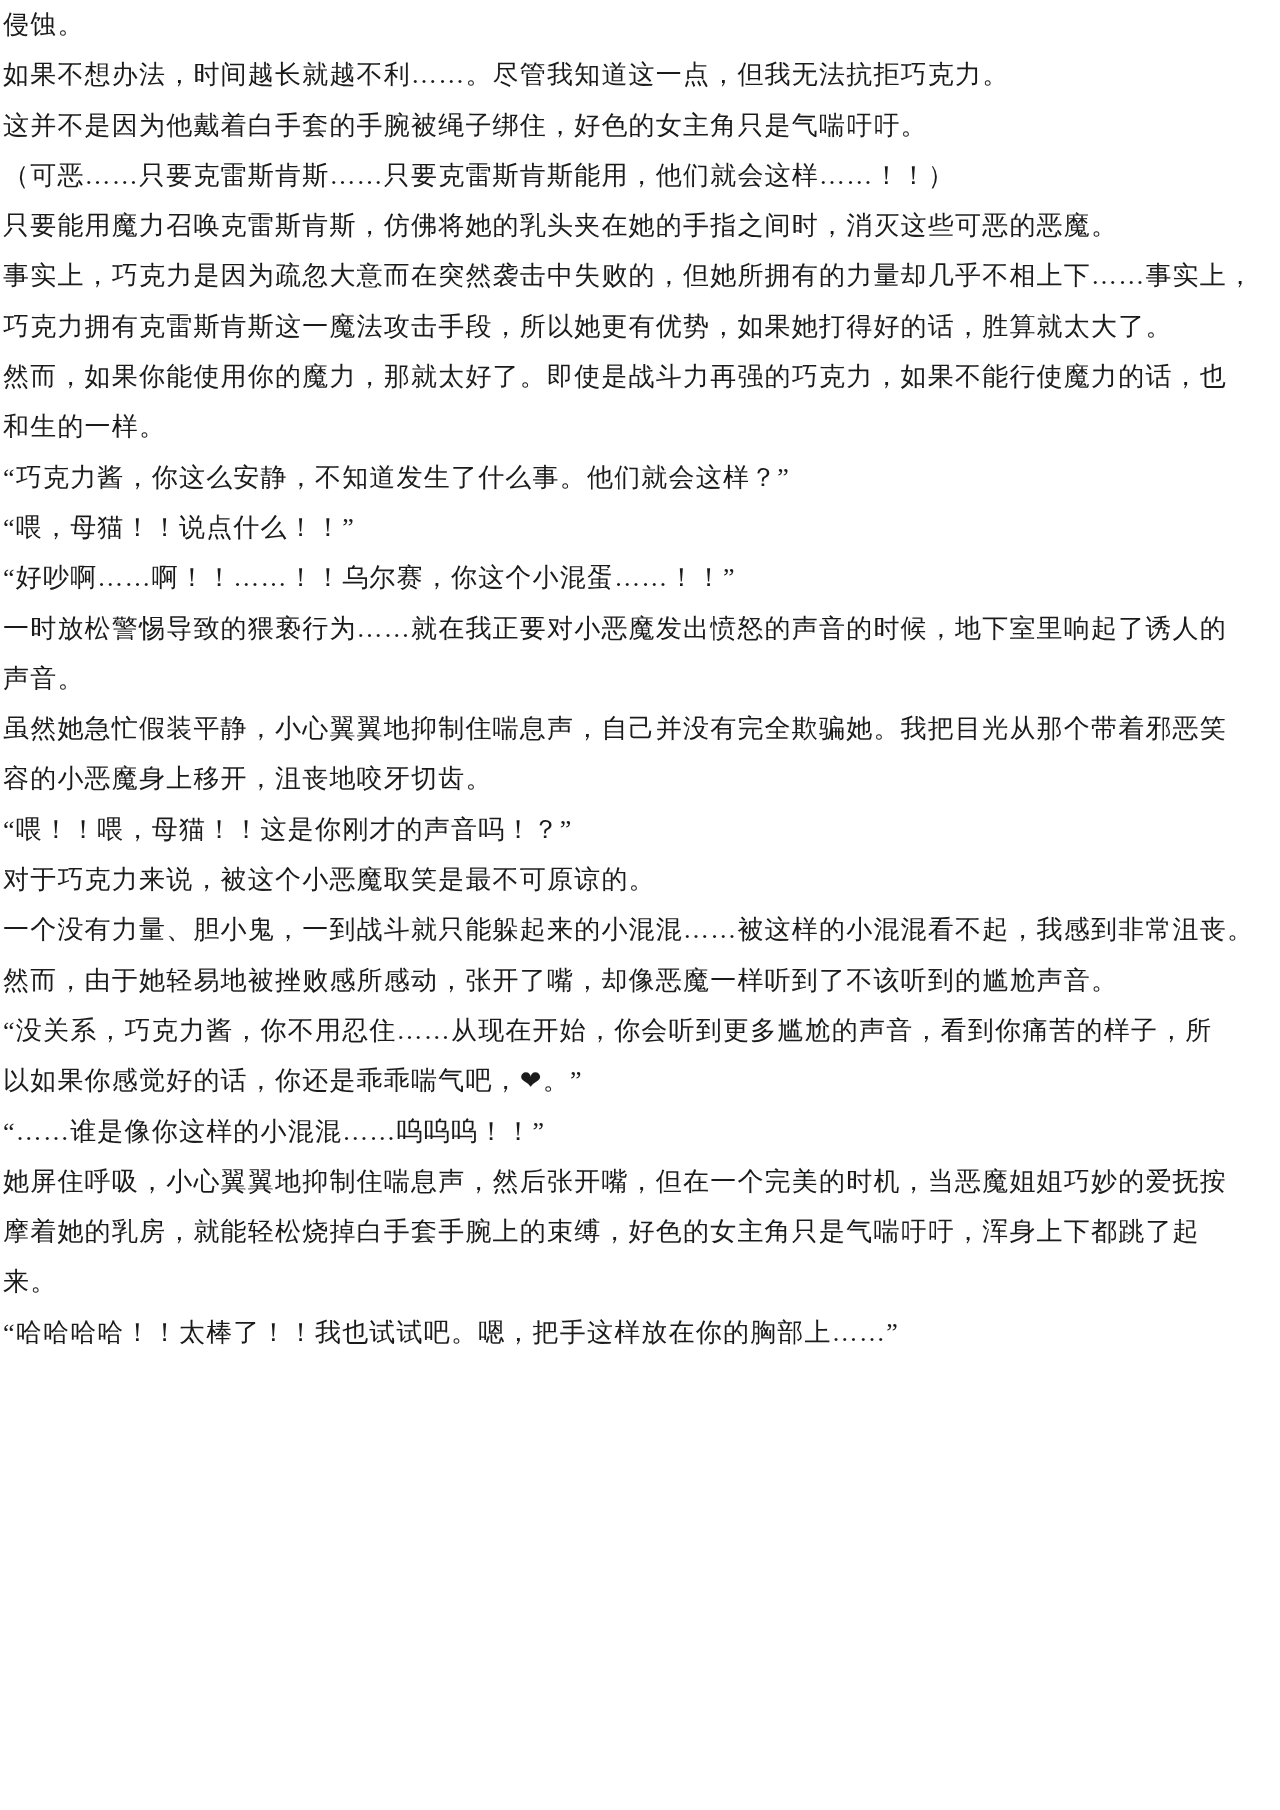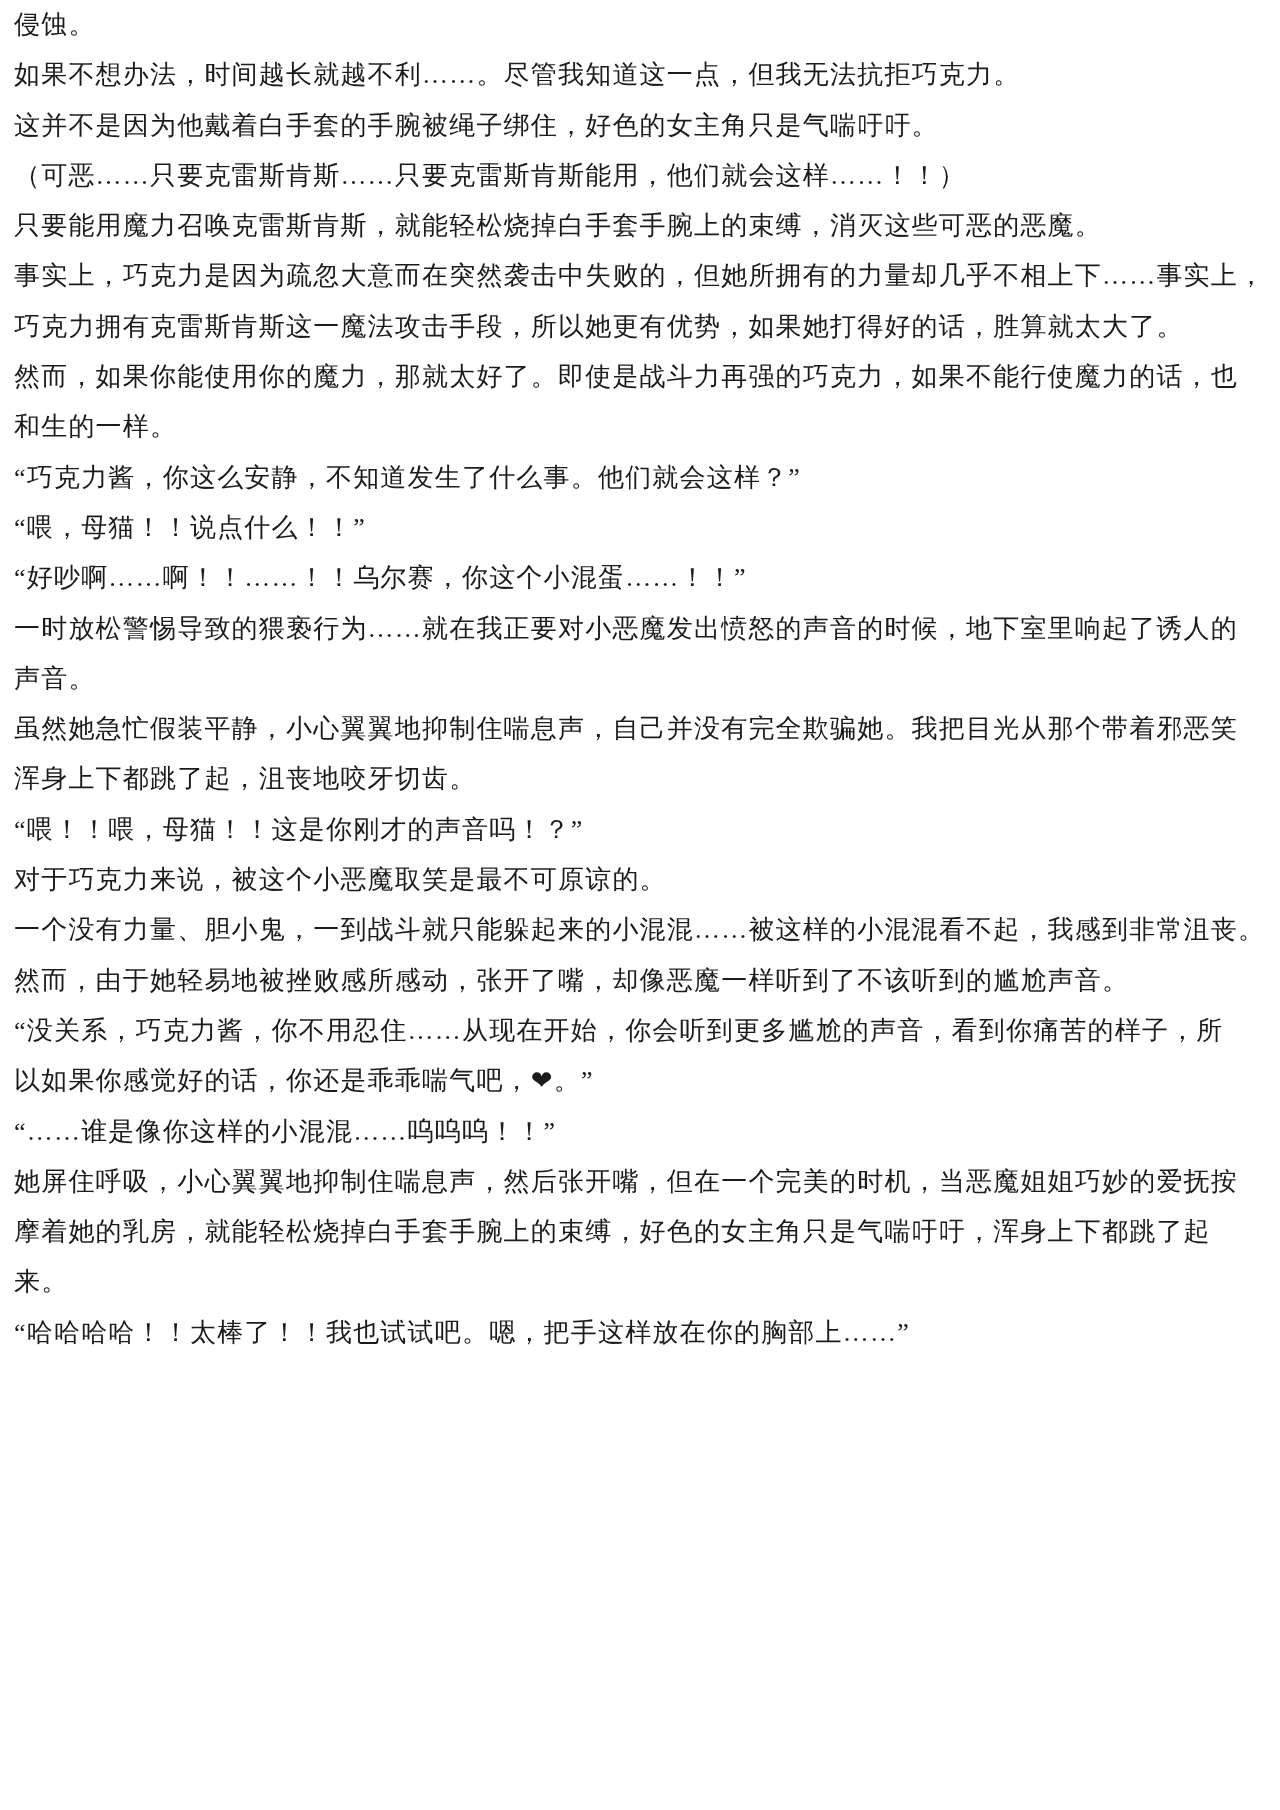--- a/index.html
+++ b/index.html
@@ -12,21 +12,21 @@
     height: 1810px;
     overflow: hidden;
     font-family: "Liberation Serif", "DejaVu Serif", serif;
   }
   .page {
     position: relative;
     width: 1248px;
     height: 1810px;
     background: #ffffff;
     box-sizing: border-box;
-    padding: 0 10px 0 14px;
+    padding: 0 10px 0 3px;
   }
   .text-block {
     width: 1122px;
   }
   .line {
     font-size: 26px;
     line-height: 50.3px;
     letter-spacing: 1.2px;
     color: #1b1b1b;
     white-space: nowrap;
@@ -36,32 +36,32 @@
 </style>
 </head>
 <body>
 
 <div class="page">
   <div class="text-block">
     <div class="line">侵蚀。</div>
     <div class="line">如果不想办法，时间越长就越不利……。尽管我知道这一点，但我无法抗拒巧克力。</div>
     <div class="line">这并不是因为他戴着白手套的手腕被绳子绑住，好色的女主角只是气喘吁吁。</div>
     <div class="line">（可恶……只要克雷斯肯斯……只要克雷斯肯斯能用，他们就会这样……！！）</div>
-    <div class="line">只要能用魔力召唤克雷斯肯斯，就能轻松烧掉白手套手腕上的束缚，消灭这些可恶的恶魔。</div>
+    <div class="line">只要能用魔力召唤克雷斯肯斯，仿佛将她的乳头夹在她的手指之间时，消灭这些可恶的恶魔。</div>
     <div class="line">事实上，巧克力是因为疏忽大意而在突然袭击中失败的，但她所拥有的力量却几乎不相上下……事实上，</div>
     <div class="line">巧克力拥有克雷斯肯斯这一魔法攻击手段，所以她更有优势，如果她打得好的话，胜算就太大了。</div>
     <div class="line">然而，如果你能使用你的魔力，那就太好了。即使是战斗力再强的巧克力，如果不能行使魔力的话，也</div>
     <div class="line">和生的一样。</div>
     <div class="line">“巧克力酱，你这么安静，不知道发生了什么事。他们就会这样？”</div>
     <div class="line">“喂，母猫！！说点什么！！”</div>
     <div class="line">“好吵啊……啊！！……！！乌尔赛，你这个小混蛋……！！”</div>
     <div class="line">一时放松警惕导致的猥亵行为……就在我正要对小恶魔发出愤怒的声音的时候，地下室里响起了诱人的</div>
     <div class="line">声音。</div>
     <div class="line">虽然她急忙假装平静，小心翼翼地抑制住喘息声，自己并没有完全欺骗她。我把目光从那个带着邪恶笑</div>
-    <div class="line">浑身上下都跳了起，沮丧地咬牙切齿。</div>
+    <div class="line">容的小恶魔身上移开，沮丧地咬牙切齿。</div>
     <div class="line">“喂！！喂，母猫！！这是你刚才的声音吗！？”</div>
     <div class="line">对于巧克力来说，被这个小恶魔取笑是最不可原谅的。</div>
     <div class="line">一个没有力量、胆小鬼，一到战斗就只能躲起来的小混混……被这样的小混混看不起，我感到非常沮丧。</div>
     <div class="line">然而，由于她轻易地被挫败感所感动，张开了嘴，却像恶魔一样听到了不该听到的尴尬声音。</div>
     <div class="line">“没关系，巧克力酱，你不用忍住……从现在开始，你会听到更多尴尬的声音，看到你痛苦的样子，所</div>
     <div class="line">以如果你感觉好的话，你还是乖乖喘气吧，❤。”</div>
     <div class="line">“……谁是像你这样的小混混……呜呜呜！！”</div>
     <div class="line">她屏住呼吸，小心翼翼地抑制住喘息声，然后张开嘴，但在一个完美的时机，当恶魔姐姐巧妙的爱抚按</div>
     <div class="line">摩着她的乳房，就能轻松烧掉白手套手腕上的束缚，好色的女主角只是气喘吁吁，浑身上下都跳了起</div>
     <div class="line">来。</div>

